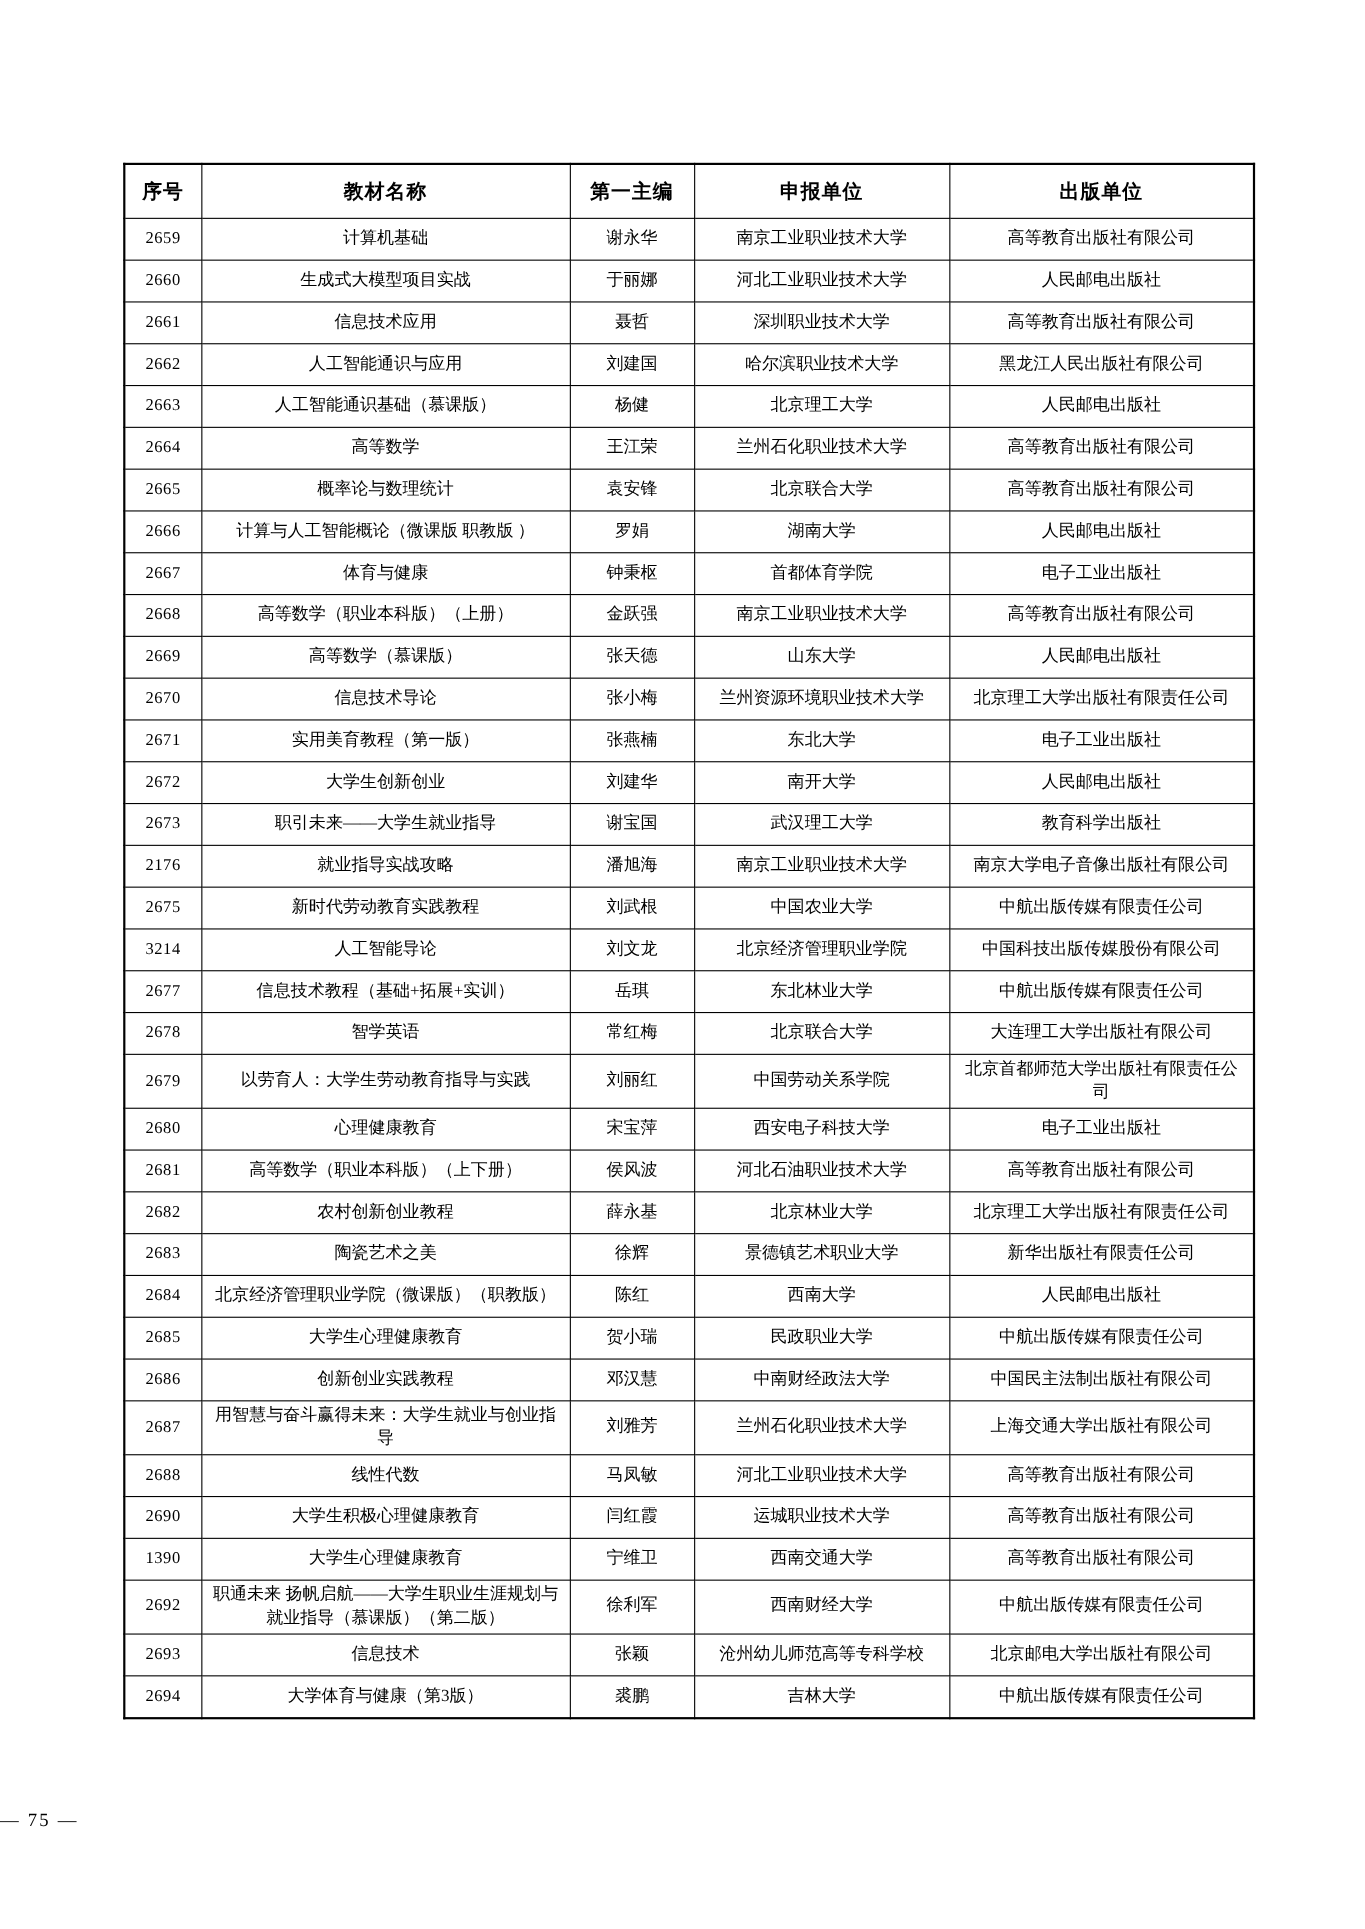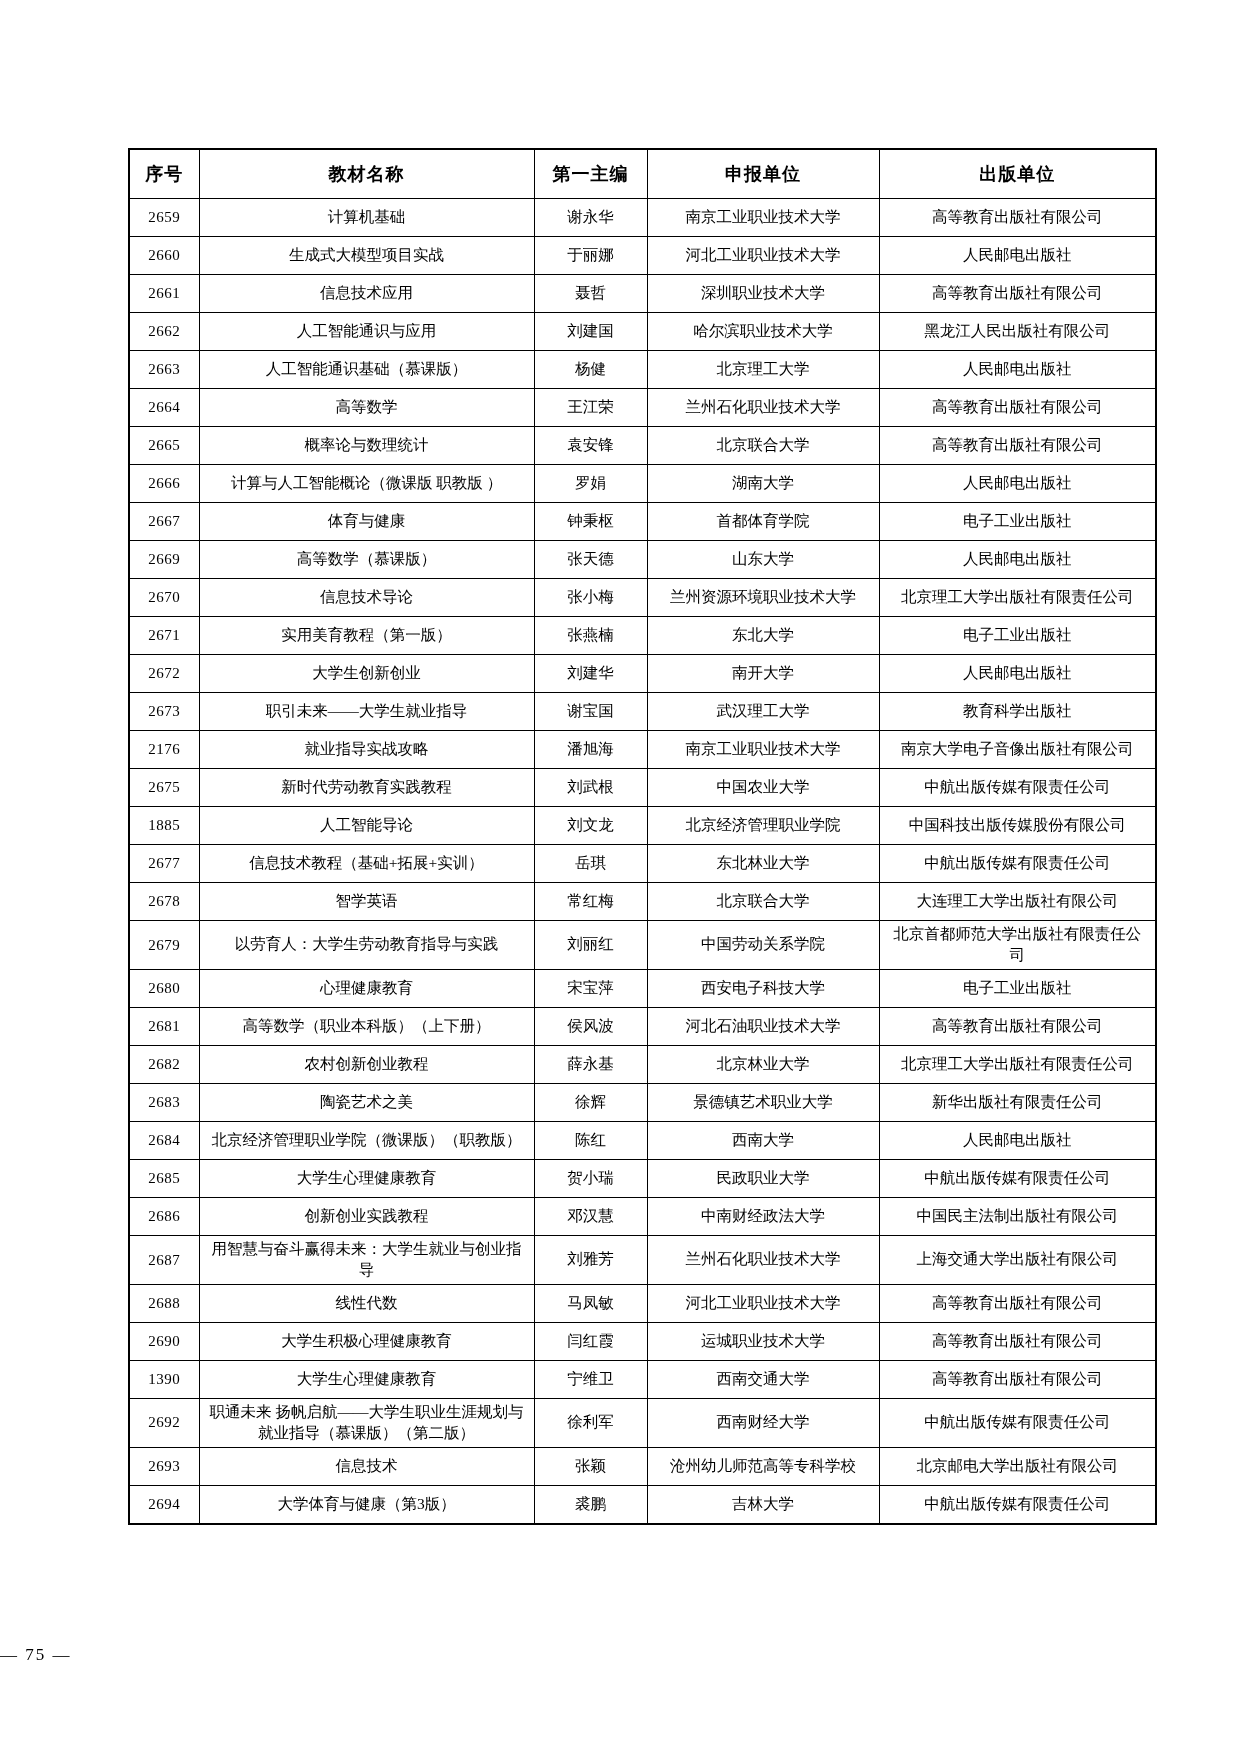--- a/index.html
+++ b/index.html
@@ -10,21 +10,21 @@
   body {
     position: relative;
     width: 1241px;
     height: 1754px;
     font-family: "Liberation Serif", "DejaVu Serif", serif;
     color: #000000;
     overflow: hidden;
   }
   .table-wrap {
     position: absolute;
-    left: 128px;
+    left: 112px;
     top: 148px;
     width: 1027px;
   }
   table.doc-table {
     width: 100%;
     border-collapse: collapse;
     table-layout: fixed;
     border: 2px solid #000000;
   }
   table.doc-table th,
@@ -141,20 +141,27 @@
           <td class="col-publisher">人民邮电出版社</td>
         </tr>
         <tr>
           <td class="col-id">2667</td>
           <td class="col-title">体育与健康</td>
           <td class="col-editor">钟秉枢</td>
           <td class="col-applicant">首都体育学院</td>
           <td class="col-publisher">电子工业出版社</td>
         </tr>
         <tr>
+          <td class="col-id">2668</td>
+          <td class="col-title">高等数学（职业本科版）（上册）</td>
+          <td class="col-editor">金跃强</td>
+          <td class="col-applicant">南京工业职业技术大学</td>
+          <td class="col-publisher">高等教育出版社有限公司</td>
+        </tr>
+        <tr>
           <td class="col-id">2669</td>
           <td class="col-title">高等数学（慕课版）</td>
           <td class="col-editor">张天德</td>
           <td class="col-applicant">山东大学</td>
           <td class="col-publisher">人民邮电出版社</td>
         </tr>
         <tr>
           <td class="col-id">2670</td>
           <td class="col-title">信息技术导论</td>
           <td class="col-editor">张小梅</td>
@@ -190,21 +197,21 @@
           <td class="col-publisher">南京大学电子音像出版社有限公司</td>
         </tr>
         <tr>
           <td class="col-id">2675</td>
           <td class="col-title">新时代劳动教育实践教程</td>
           <td class="col-editor">刘武根</td>
           <td class="col-applicant">中国农业大学</td>
           <td class="col-publisher">中航出版传媒有限责任公司</td>
         </tr>
         <tr>
-          <td class="col-id">1885</td>
+          <td class="col-id">3214</td>
           <td class="col-title">人工智能导论</td>
           <td class="col-editor">刘文龙</td>
           <td class="col-applicant">北京经济管理职业学院</td>
           <td class="col-publisher">中国科技出版传媒股份有限公司</td>
         </tr>
         <tr>
           <td class="col-id">2677</td>
           <td class="col-title">信息技术教程（基础+拓展+实训）</td>
           <td class="col-editor">岳琪</td>
           <td class="col-applicant">东北林业大学</td>

